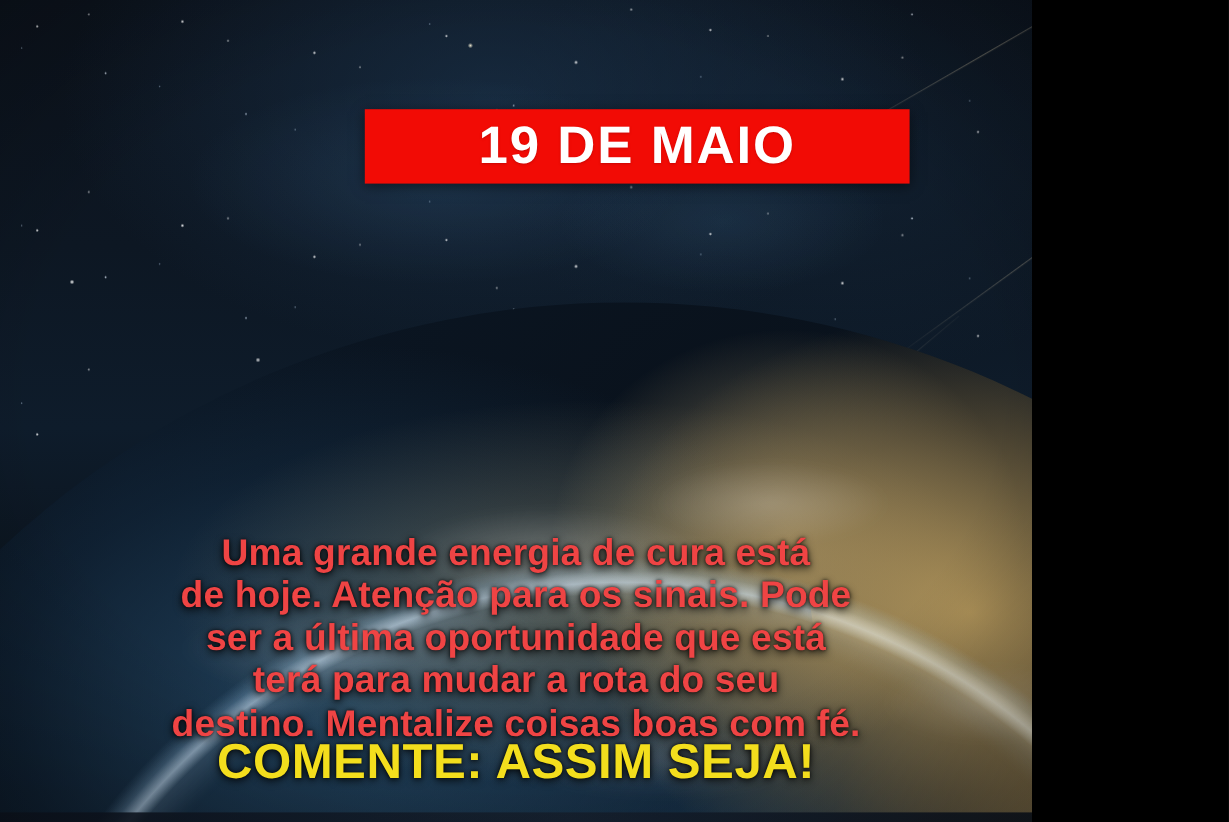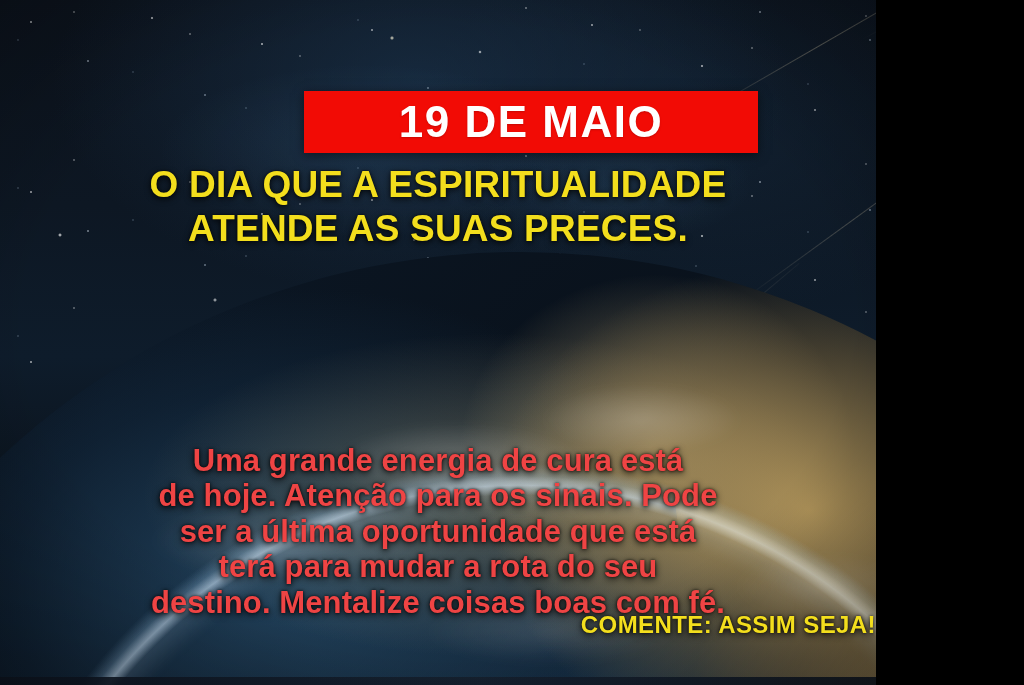--- a/index.html
+++ b/index.html
@@ -9,21 +9,20 @@
   }
 
   #poster {
     position: relative;
     width: 860px;
     height: 685px;
     overflow: hidden;
     font-family: "Liberation Sans", sans-serif;
     background: #0b121b;
     user-select: none;
-    padding-left: 16px;
   }
 
   
   .bg-space {
     position: absolute;
     inset: 0;
     background:
       radial-gradient(ellipse 60% 45% at 48% 12%, rgba(30,58,86,0.55) 0%, rgba(13,21,32,0) 70%),
       radial-gradient(ellipse 45% 40% at 80% 18%, rgba(22,44,66,0.45) 0%, rgba(11,18,27,0) 72%),
       linear-gradient(to bottom, #0c131d 0%, #0d1723 30%, #0e1c2b 52%, #0a1119 78%, #070b11 100%);
@@ -279,23 +278,23 @@
     padding: 0 56px;
   }
   .body-copy .bc-line { display: block; }
 
   
   .cta {
     position: absolute;
     left: 0;
     right: 0;
     top: 612px;
-    text-align: right;
+    text-align: center;
     color: #f3de1d;
-    font-size: 24px;
+    font-size: 41px;
     font-weight: bold;
     letter-spacing: 0.4px;
     line-height: 1.1;
     text-shadow: 0 2px 7px rgba(0,0,0,0.9), 0 0 3px rgba(0,0,0,0.75);
   }
 </style>
 </head>
 <body>
 
 <div id="poster">
@@ -321,24 +320,20 @@
 
   <div class="bottom-band"></div>
   <div class="vignette"></div>
 
   <div class="content">
 
     <div class="date-banner">
       <span class="date-banner-text">19 DE MAIO</span>
     </div>
 
-    <div class="headline">
-      <span class="hl-line">O DIA QUE A ESPIRITUALIDADE</span>
-      <span class="hl-line">ATENDE AS SUAS PRECES.</span>
-    </div>
 
     <div class="body-copy">
       <span class="bc-line">Uma grande energia de cura está</span>
       <span class="bc-line">de hoje. Atenção para os sinais. Pode</span>
       <span class="bc-line">ser a última oportunidade que está</span>
       <span class="bc-line">terá para mudar a rota do seu</span>
       <span class="bc-line">destino. Mentalize coisas boas com fé.</span>
     </div>
 
     <div class="cta">COMENTE: ASSIM SEJA!</div>

